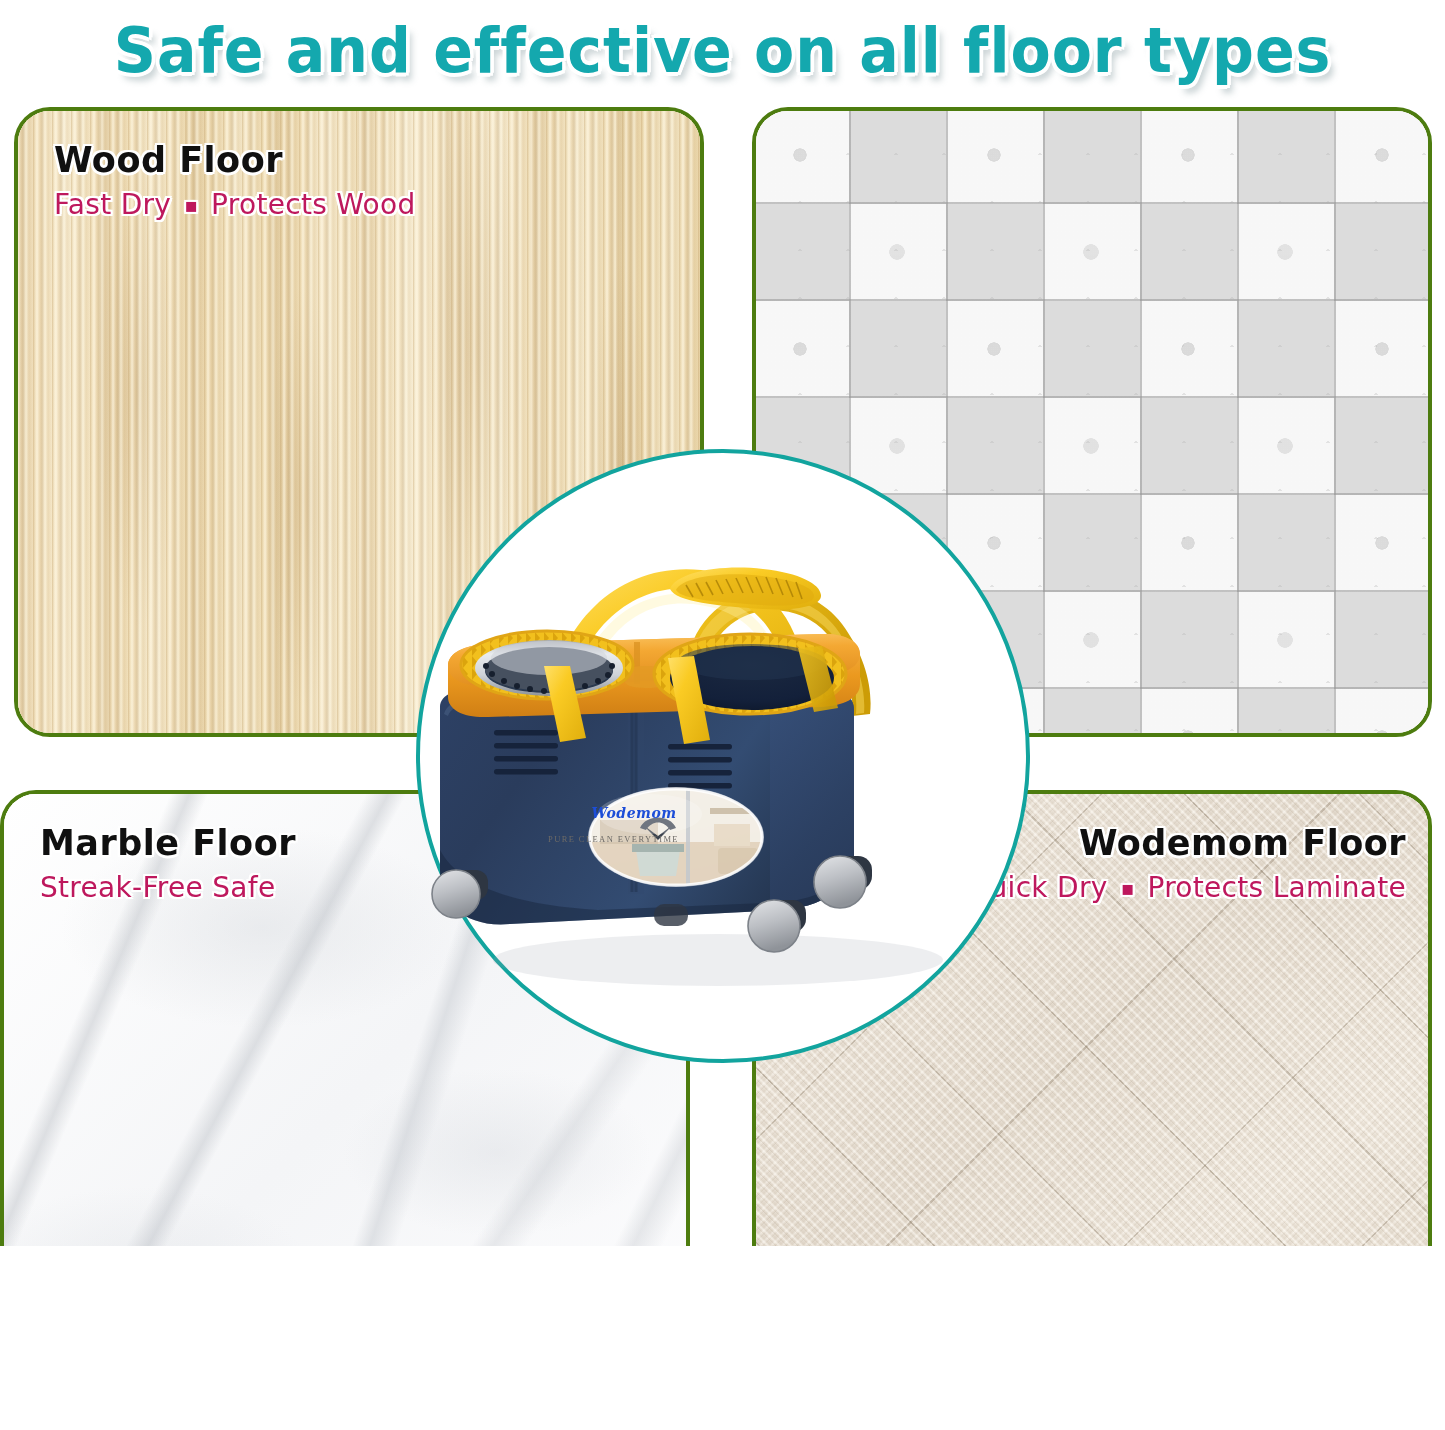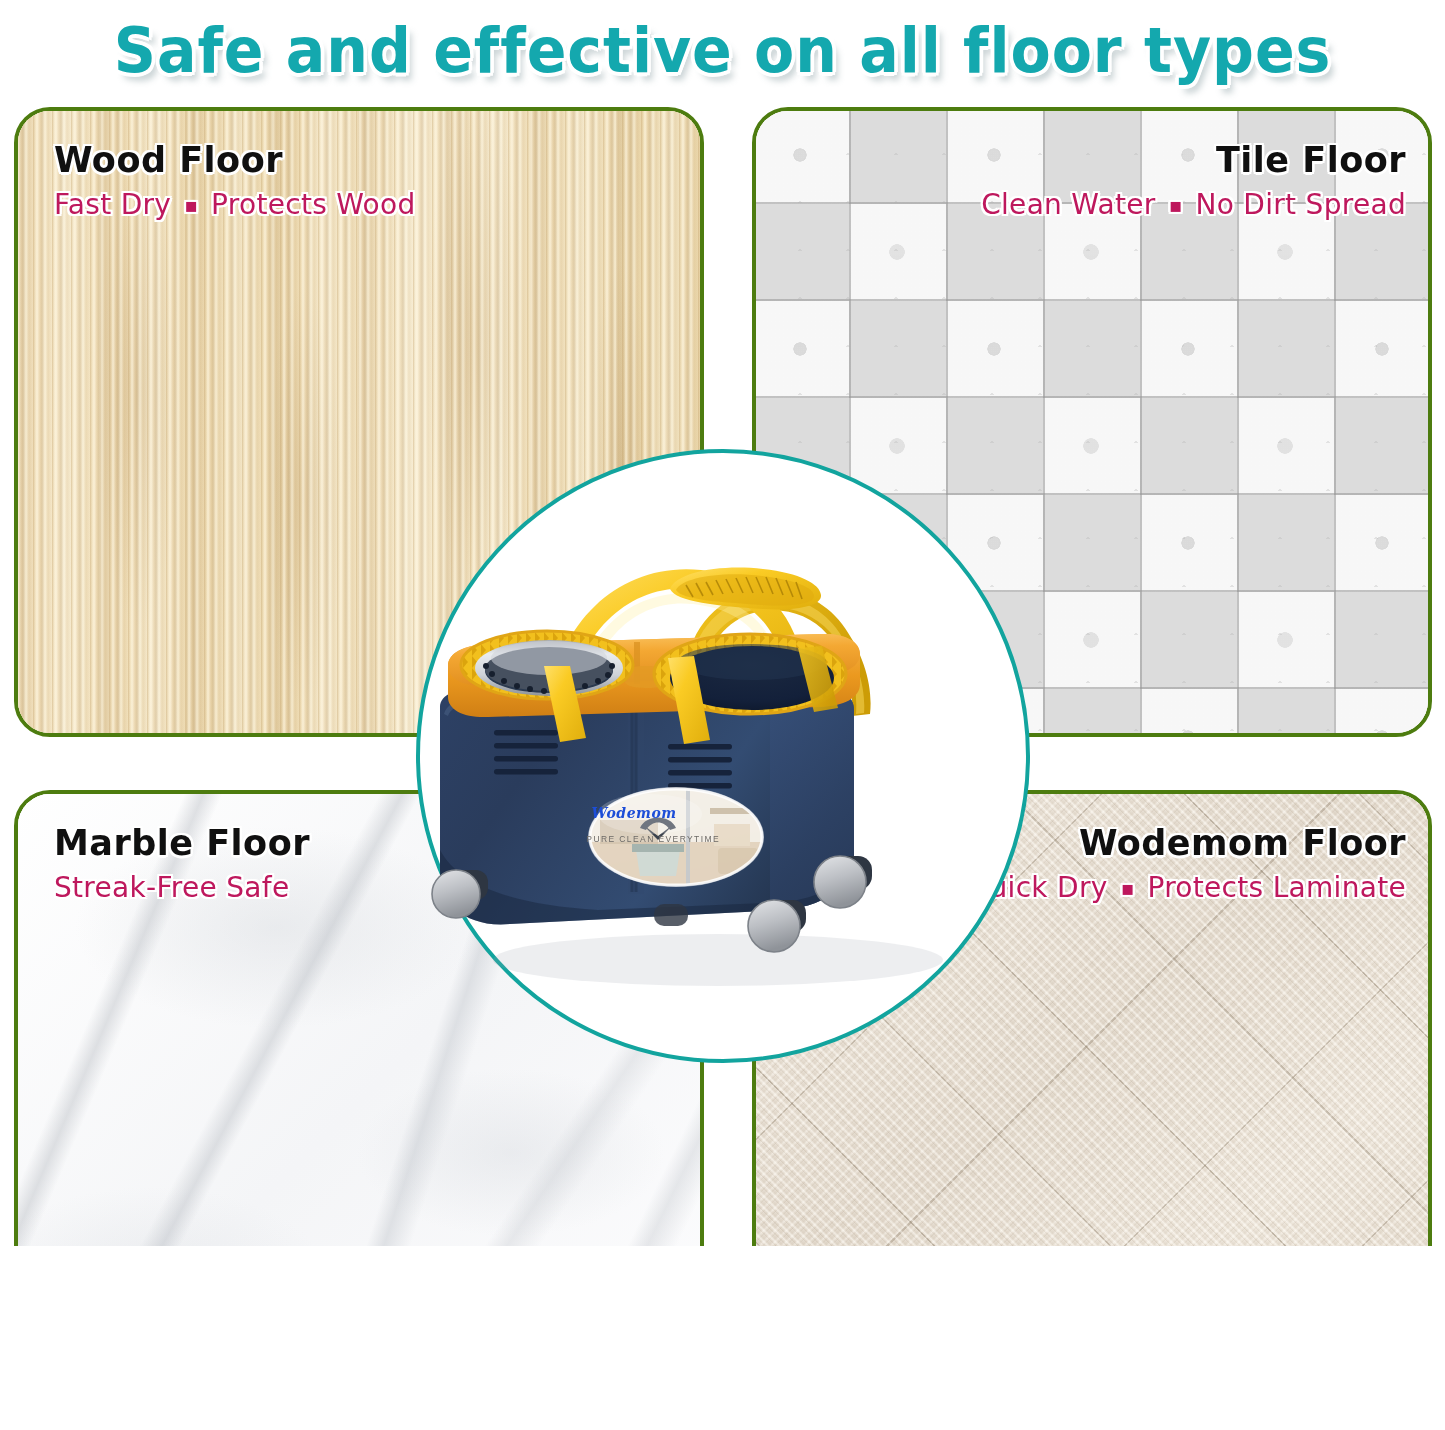--- a/index.html
+++ b/index.html
@@ -102,21 +102,21 @@
   
   #panel-wood {
     left: 14px;  top: 107px;  width: 690px;  height: 630px;
     border-radius: 36px 36px 150px 36px;
   }
   #panel-tile {
     left: 752px; top: 107px;  width: 680px;  height: 630px;
     border-radius: 36px 36px 36px 150px;
   }
   #panel-marble {
-    left: 14px;  top: 790px;  width: 690px;  height: 625px;
+    left: 0;  top: 790px;  width: 690px;  height: 625px;
     border-radius: 36px 150px 36px 36px;
   }
   #panel-laminate {
     left: 752px; top: 790px;  width: 680px;  height: 625px;
     border-radius: 150px 36px 36px 36px;
   }
 
   #panel-wood .caption     { left: 36px;  top: 32px;  text-align: left;  }
   #panel-tile .caption     { right: 22px; top: 32px;  text-align: right; }
   #panel-marble .caption   { left: 36px;  top: 32px;  text-align: left;  }
@@ -256,22 +256,22 @@
     font-style: italic;
     font-weight: bold;
     font-size: 14px;
     color: #1d4ed8;
     letter-spacing: 0.5px;
   }
   .brand-tag {
     position: absolute;
     left: 0; right: 0;
     top: 45px;
-    text-align: right;
-    font-family: Liberation Sans, sans-serif;
+    text-align: left;
+    font-family: Liberation Serif, serif;
     font-size: 8.5px;
     letter-spacing: 1.4px;
     color: #6d6a66;
   }
 </style>
 </head>
 <body>
 
 <div class="poster">
 
@@ -285,26 +285,20 @@
       <div class="cap-title">Wood Floor</div>
       <div class="cap-sub">
         <span>Fast Dry</span><span class="dot">▪</span><span>Protects Wood</span>
       </div>
     </div>
   </div>
 
   <div class="panel" id="panel-tile">
     <div class="tex tex-tile">
       <div class="tile-motifs"></div>
-    </div>
-    <div class="caption">
-      <div class="cap-title">Tile Floor</div>
-      <div class="cap-sub">
-        <span>Clean Water</span><span class="dot">▪</span><span>No Dirt Spread</span>
-      </div>
     </div>
   </div>
 
   <div class="panel" id="panel-marble">
     <div class="tex tex-marble"></div>
     <div class="caption">
       <div class="cap-title">Marble Floor</div>
       <div class="cap-sub">
         <span>Streak-Free Safe</span>
       </div>

